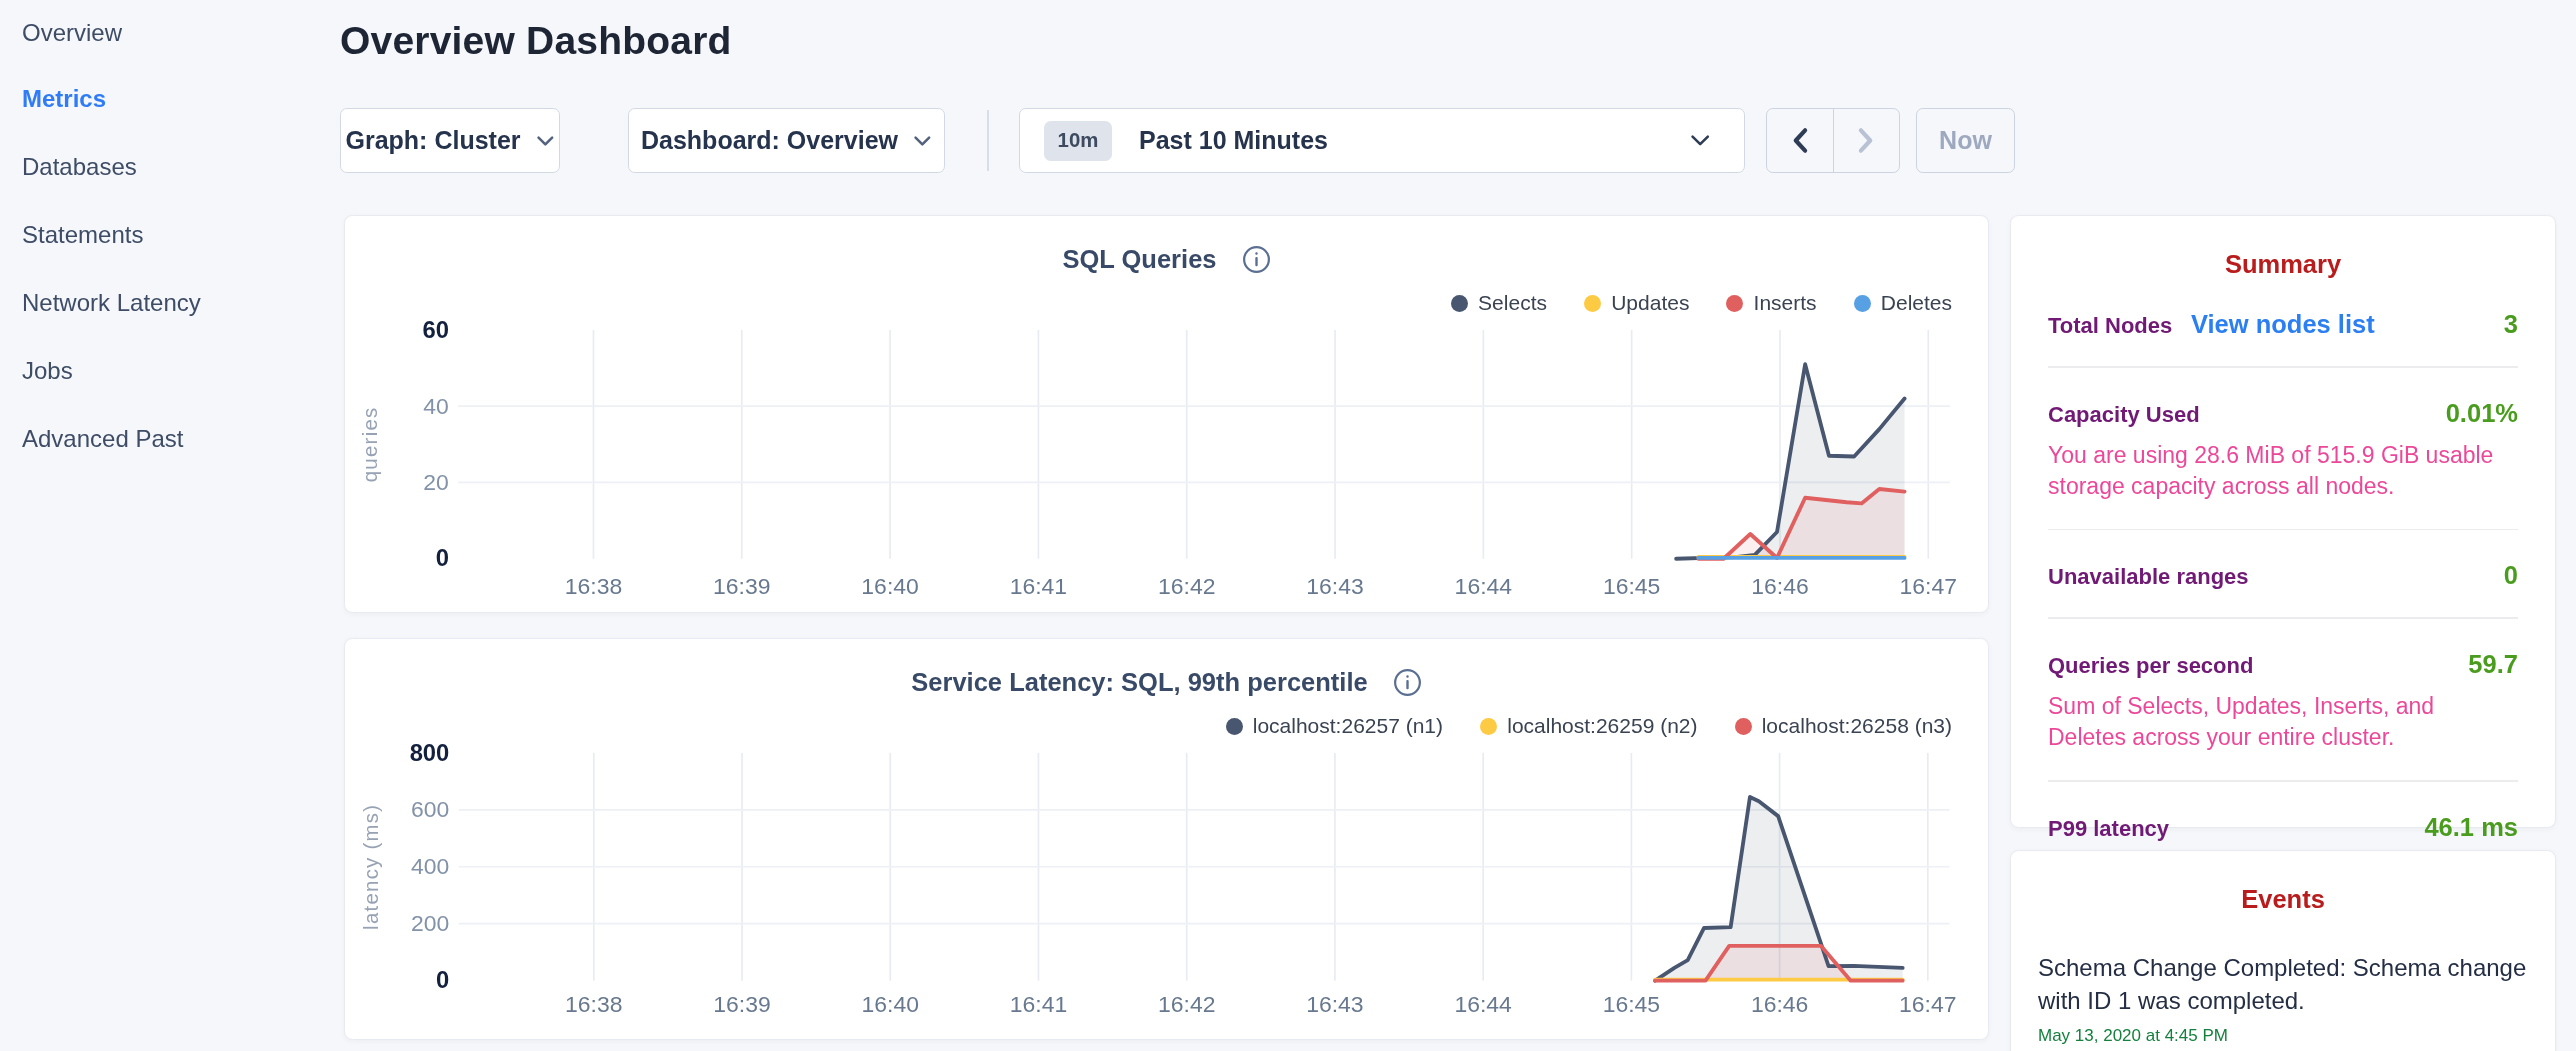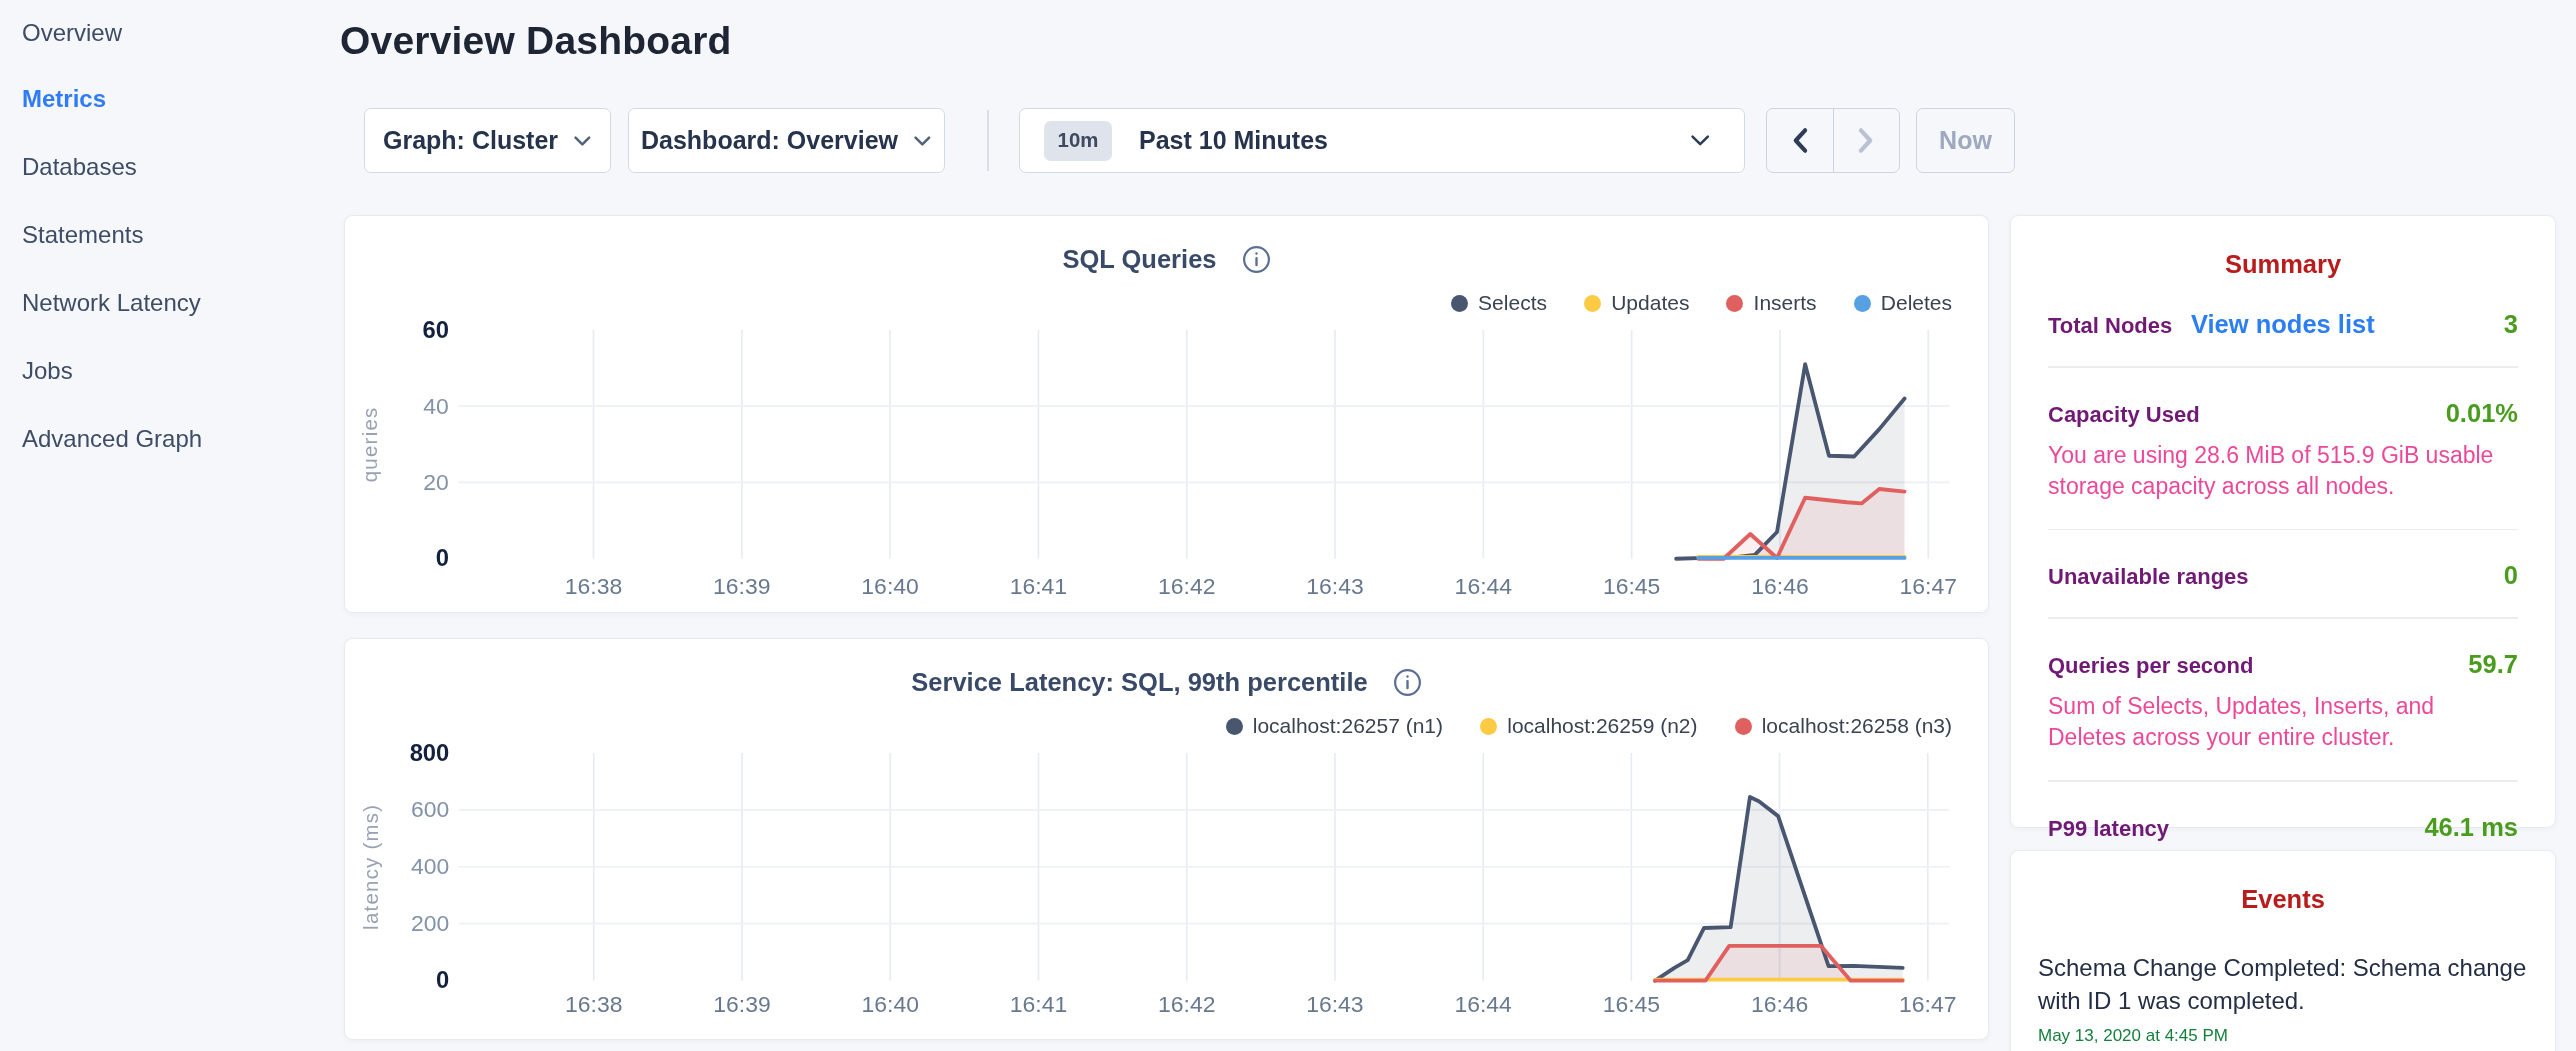--- a/index.html
+++ b/index.html
@@ -98,26 +98,26 @@
 </head>
 <body>
 
 <nav class="sidebar" id="sidebar">
     <div class="nav-item">Overview</div>
     <div class="nav-item active">Metrics</div>
     <div class="nav-item">Databases</div>
     <div class="nav-item">Statements</div>
     <div class="nav-item">Network Latency</div>
     <div class="nav-item">Jobs</div>
-    <div class="nav-item">Advanced Graph</div>
+    <div class="nav-item">Advanced Past</div>
   </nav>
 
 <h1 class="page-title">Overview Dashboard</h1>
 
-<div class="btnbox" style="left:340px; width:247px;margin-left:24px;">
+<div class="btnbox" style="left:340px; width:220px;">
   <span>Graph: Cluster</span>
   <svg class="chev" width="18.7" height="12" viewBox="0 0 22 14">
       <polyline points="3,3 11,11 19,3" fill="none" stroke="#54627e" stroke-width="3" stroke-linecap="round" stroke-linejoin="round"></polyline>
     </svg>
 </div>
 <div class="btnbox" style="left:628px; width:317px;">
   <span>Dashboard: Overview</span>
   <svg class="chev" width="18.7" height="12" viewBox="0 0 22 14">
       <polyline points="3,3 11,11 19,3" fill="none" stroke="#54627e" stroke-width="3" stroke-linecap="round" stroke-linejoin="round"></polyline>
     </svg>

